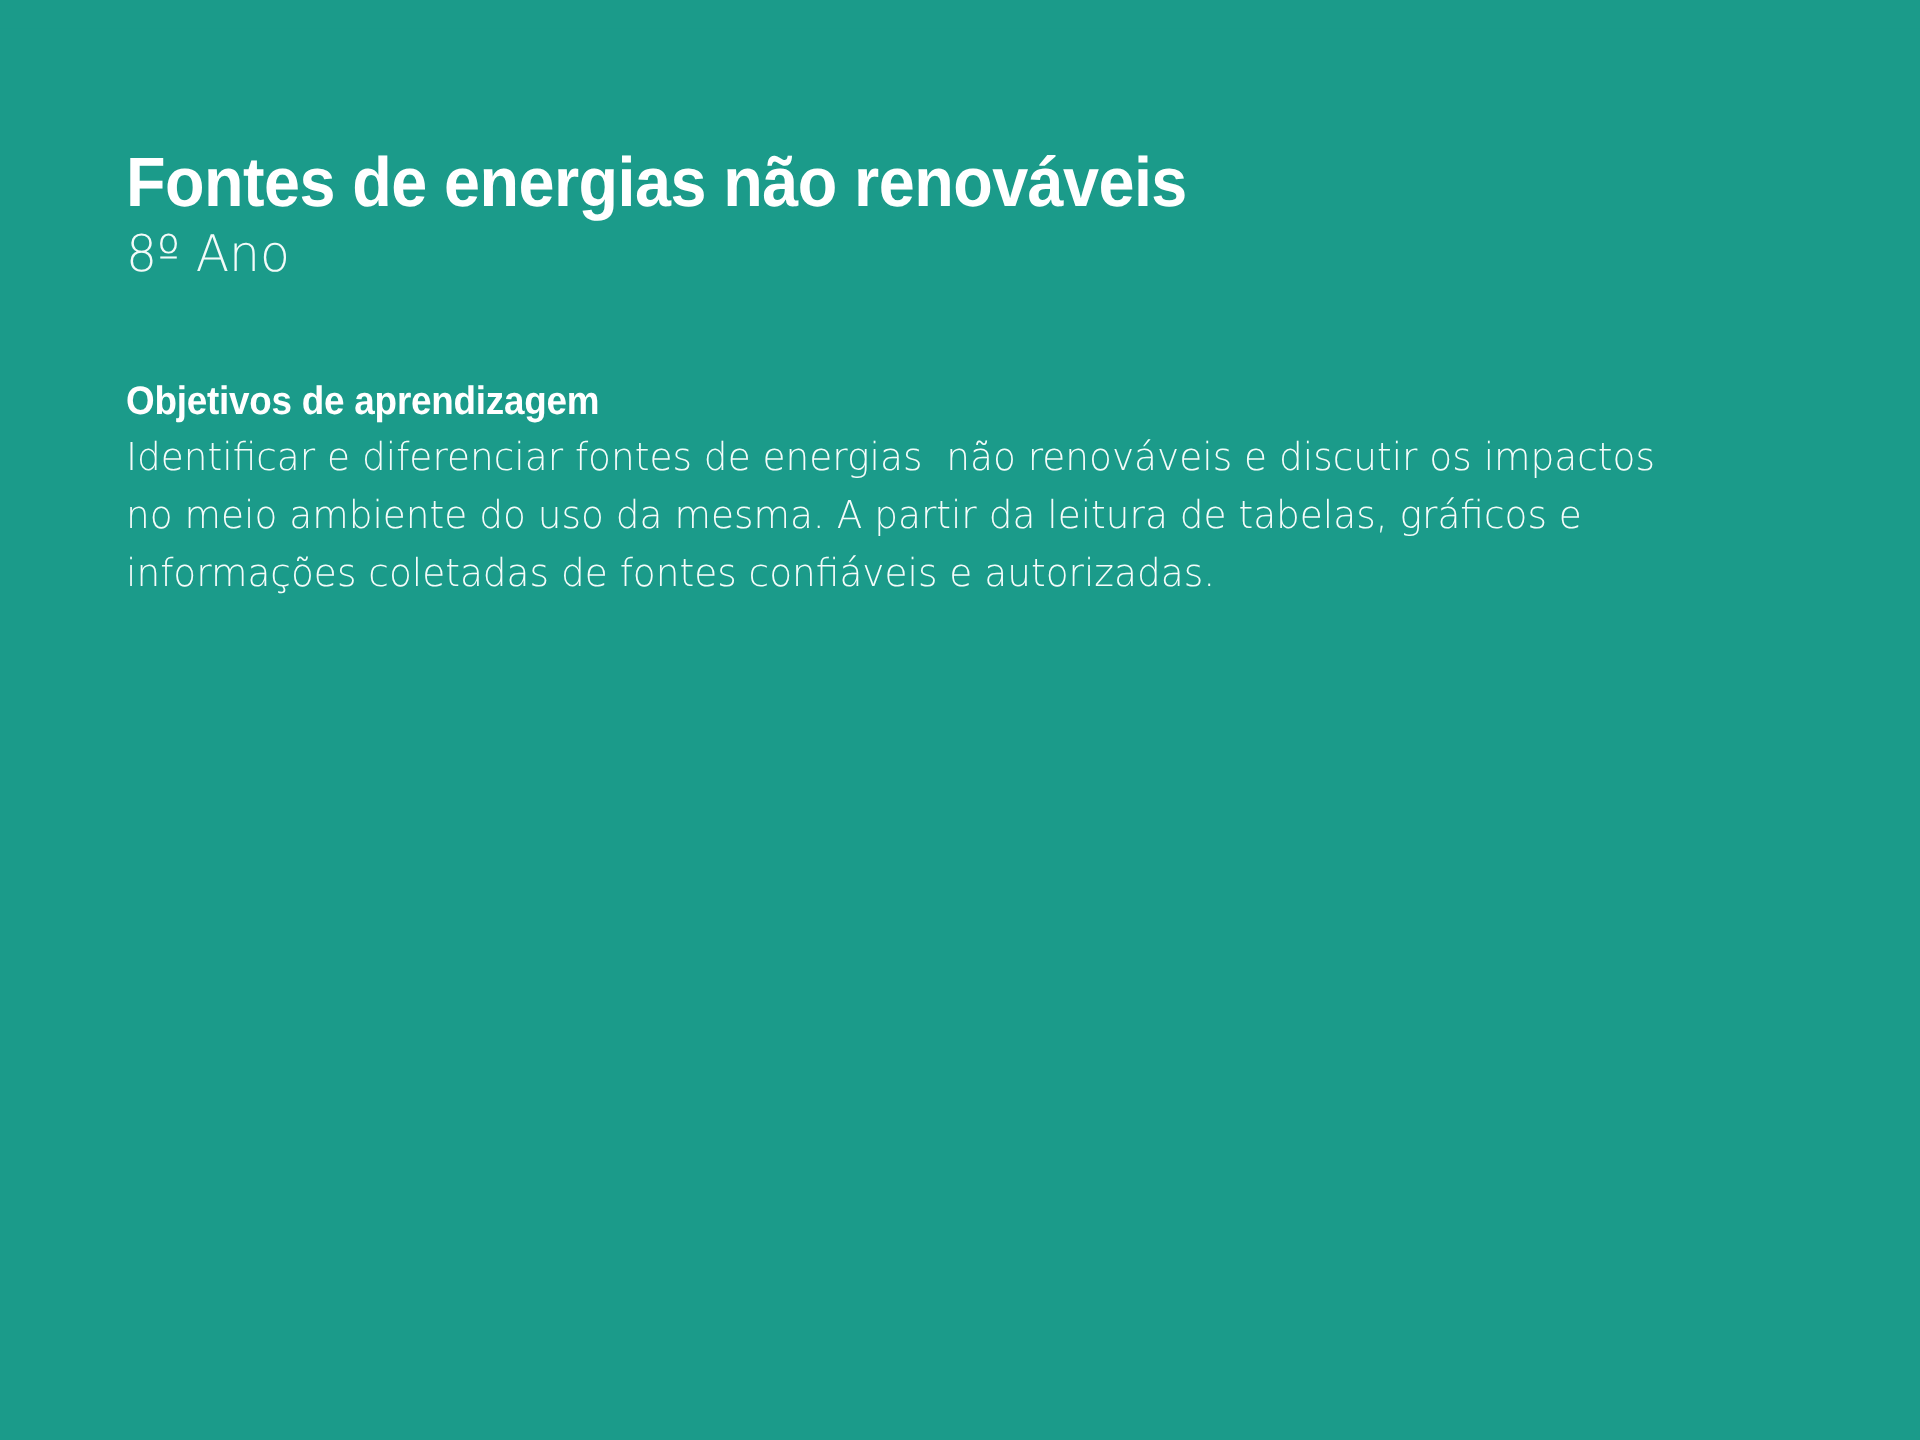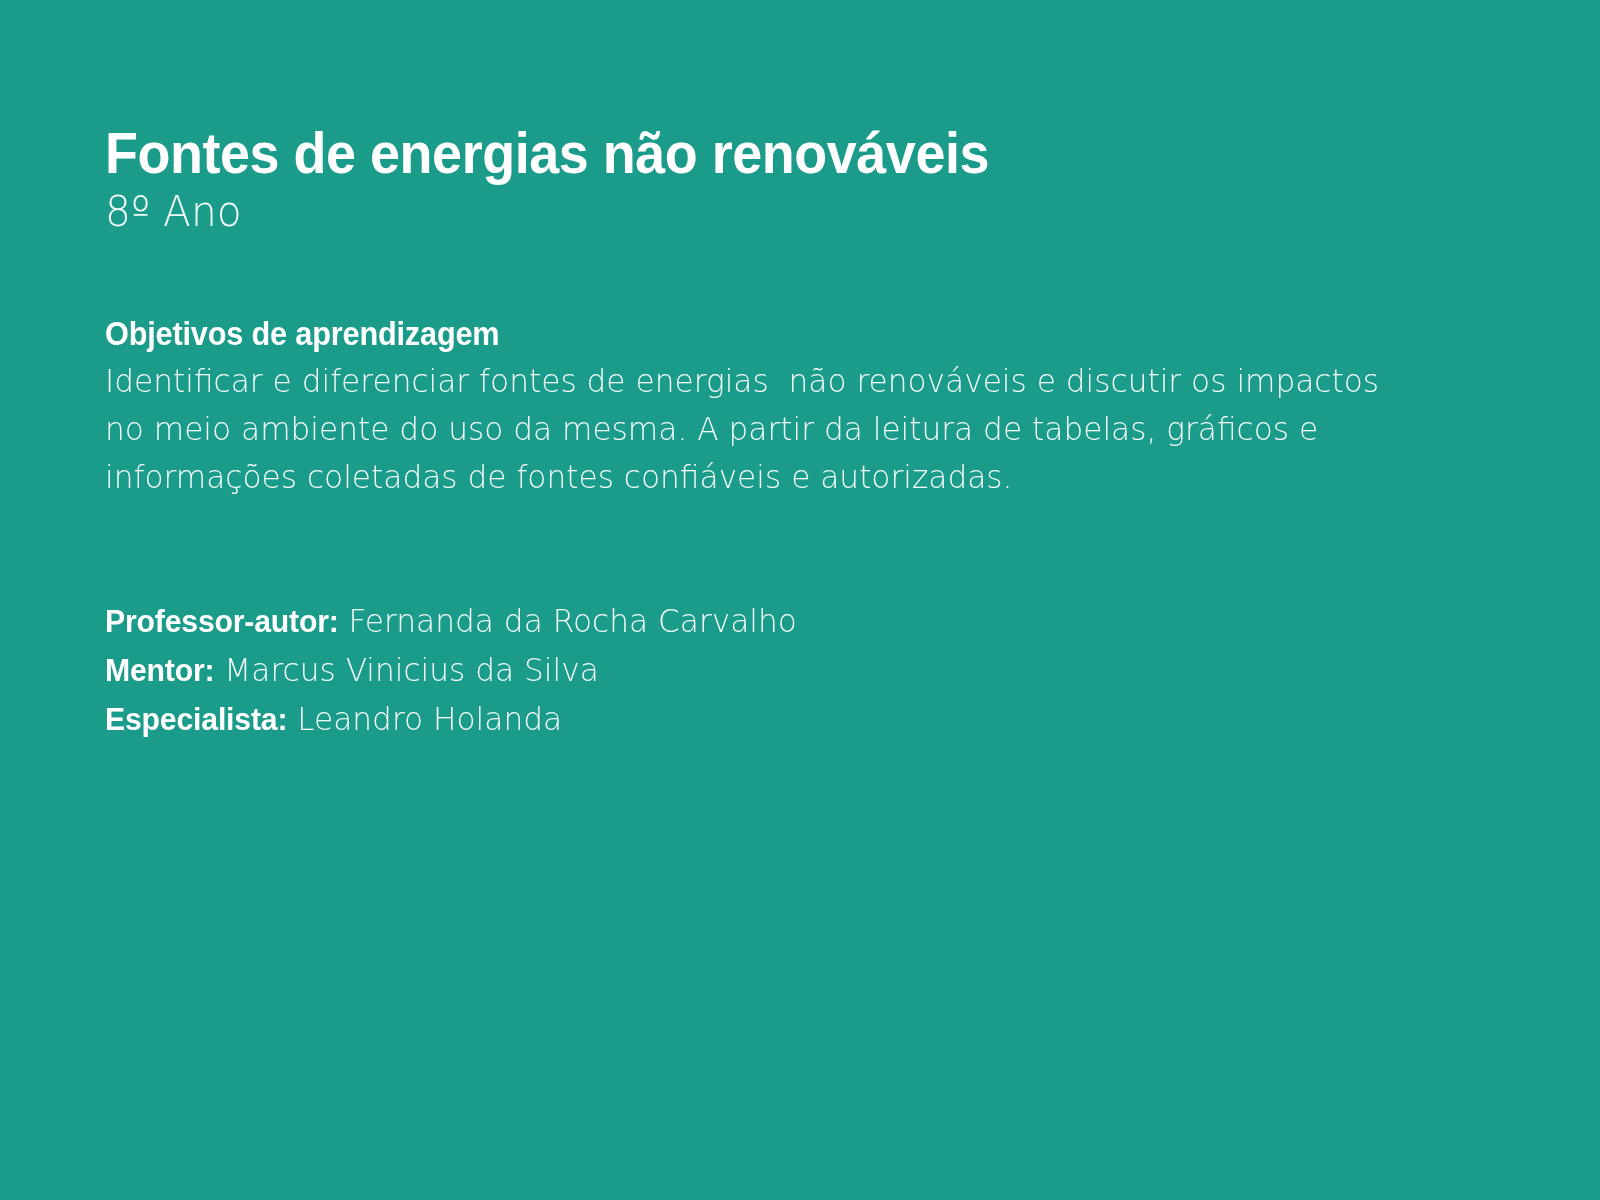--- a/index.html
+++ b/index.html
@@ -139,26 +139,15 @@
       <h1 class="slide-title">Fontes de energias não renováveis</h1>
       <div class="slide-subtitle">8º Ano</div>
     </div>
 
     <div class="section">
       <h2 class="section-heading">Objetivos de aprendizagem</h2>
       <p class="section-body">Identificar e diferenciar fontes de energias  não renováveis e discutir os impactos no meio ambiente do uso da mesma. A partir da leitura de tabelas, gráficos e informações coletadas de fontes confiáveis e autorizadas.</p>
     </div>
 
 
-    <div class="credits">
-      <div class="credit-line">
-        <span class="credit-label">Professor-autor:</span><span class="credit-value"> Fernanda da Rocha Carvalho</span>
-      </div>
-      <div class="credit-line">
-        <span class="credit-label">Mentor:</span><span class="credit-value"> Marcus  Vinicius da Silva</span>
-      </div>
-      <div class="credit-line">
-        <span class="credit-label">Especialista:</span><span class="credit-value"> Leandro Holanda</span>
-      </div>
-    </div>
 
   </div>
 </div>
 
 </body></html>

